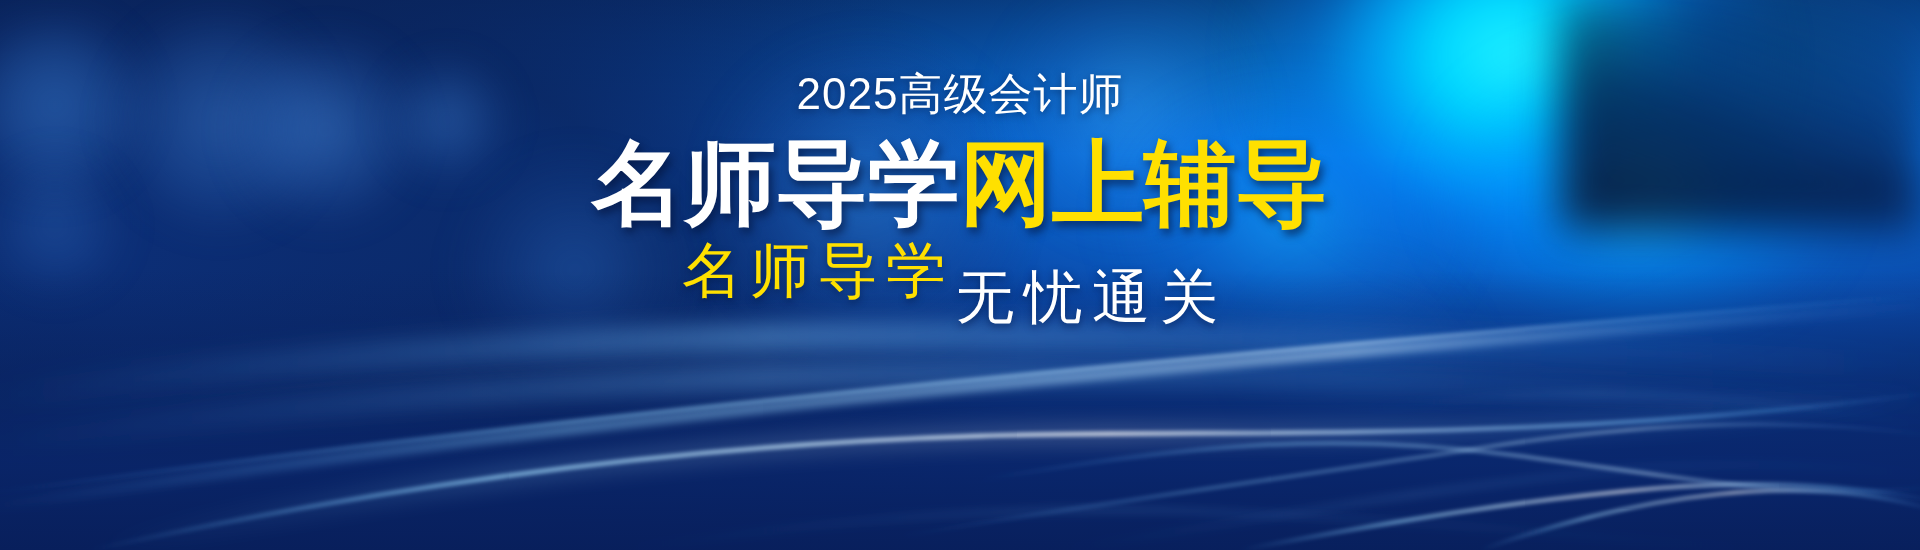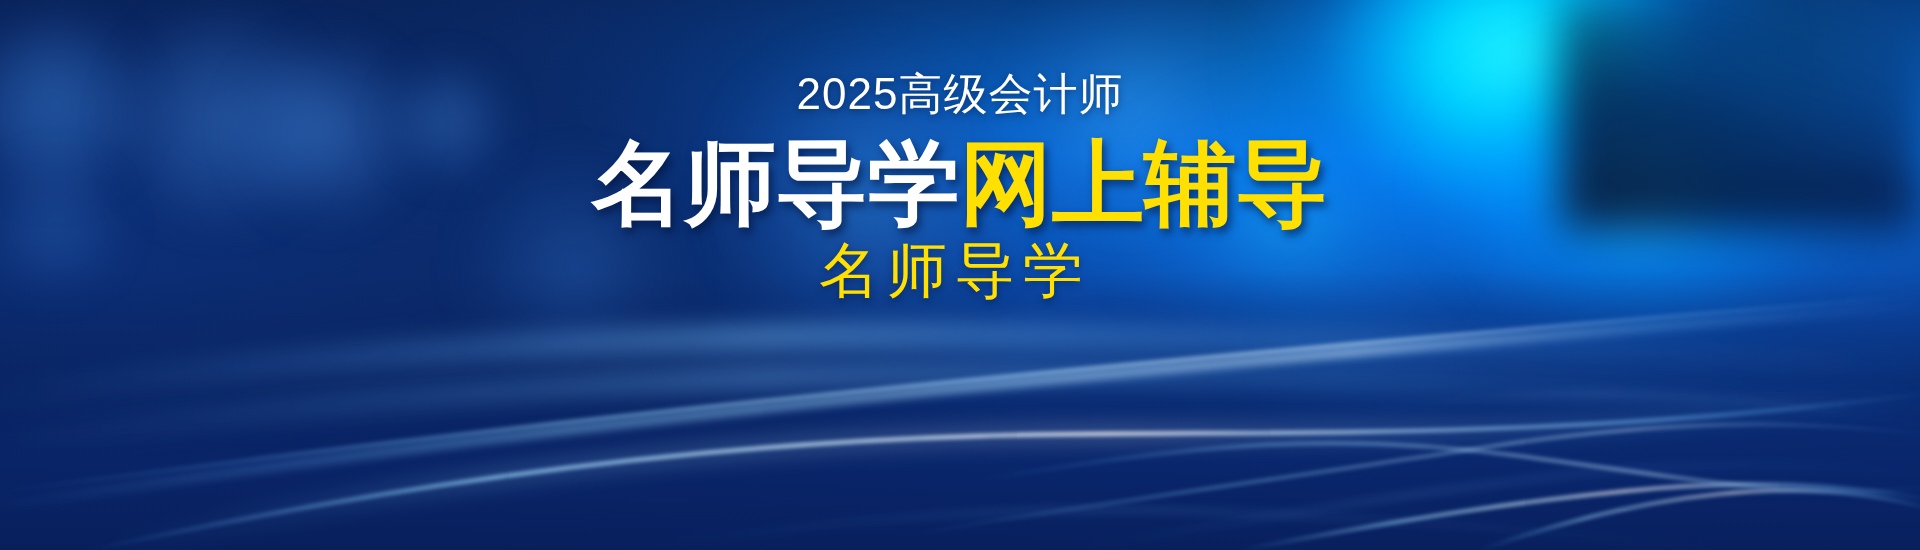--- a/index.html
+++ b/index.html
@@ -203,16 +203,17 @@
   <div class="text-stack">
 
     <div class="line-eyebrow">2025高级会计师</div>
 
     <div class="line-main">
       <span class="white">名师导学</span><span class="yellow">网上辅导</span>
     </div>
 
     <div class="line-sub">
       <span class="sub-yellow">名师导学</span>
+        <span class="sub-white">无忧通关</span>
     </div>
 
   </div>
 </div>
 
 </body></html>

